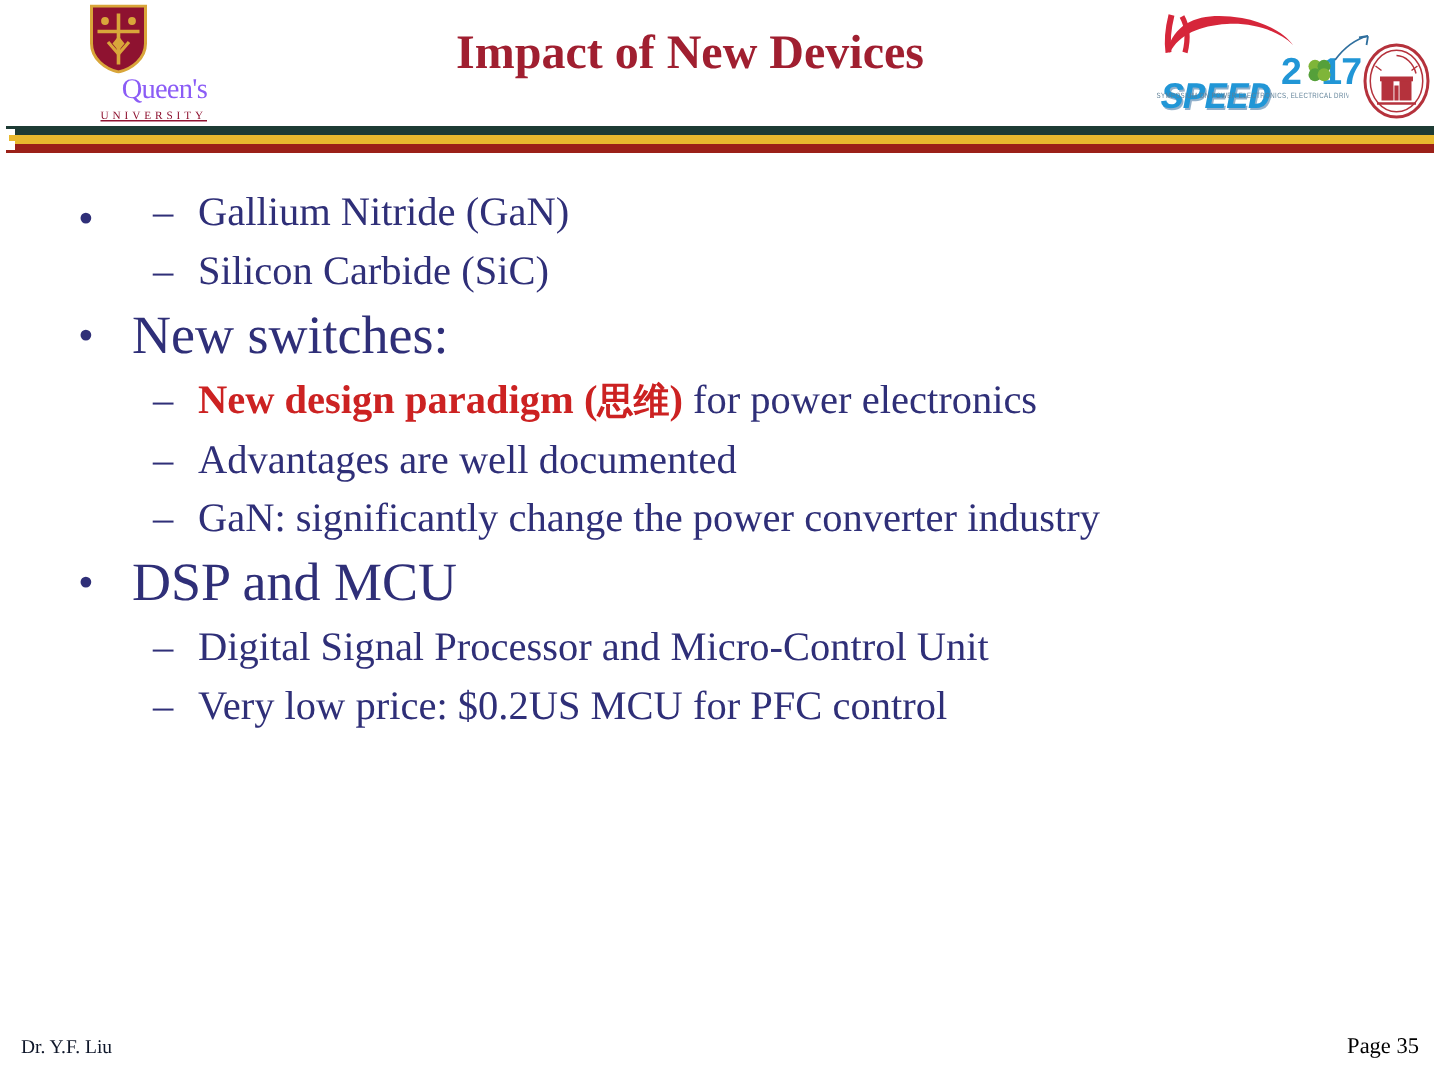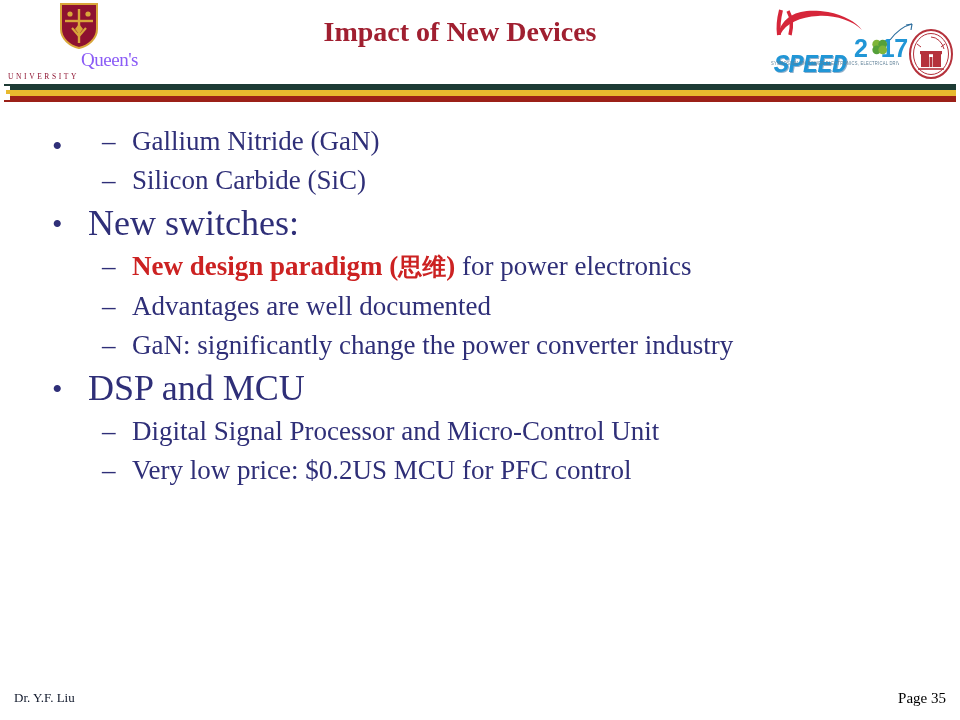--- a/index.html
+++ b/index.html
@@ -42,35 +42,36 @@
     color: #8b5cf6;
     font-size: 19px;
     line-height: 27px;
     letter-spacing: -0.5px;
     font-family: "Liberation Serif", "DejaVu Serif", serif;
   }
   #queens-subword {
     position: absolute;
     left: 0px; top: 70px;
     width: 130px;
-    text-align: left;
+    text-align: right;
     color: #8e1230;
     font-size: 7.5px;
     letter-spacing: 2.6px;
     font-family: "Liberation Serif", "DejaVu Serif", serif;
+    text-decoration: underline;
   }
 
   
   #slide-title {
     position: absolute;
     left: 150px; top: 16px;
     width: 620px;
     text-align: center;
     color: #a01f30;
-    font-size: 28px;
+    font-size: 32px;
     font-weight: bold;
     font-family: "Liberation Serif", "DejaVu Serif", serif;
     letter-spacing: 0px;
   }
 
   
   #speed-logo {
     position: absolute;
     left: 770px; top: 8px;
     width: 130px; height: 66px;

